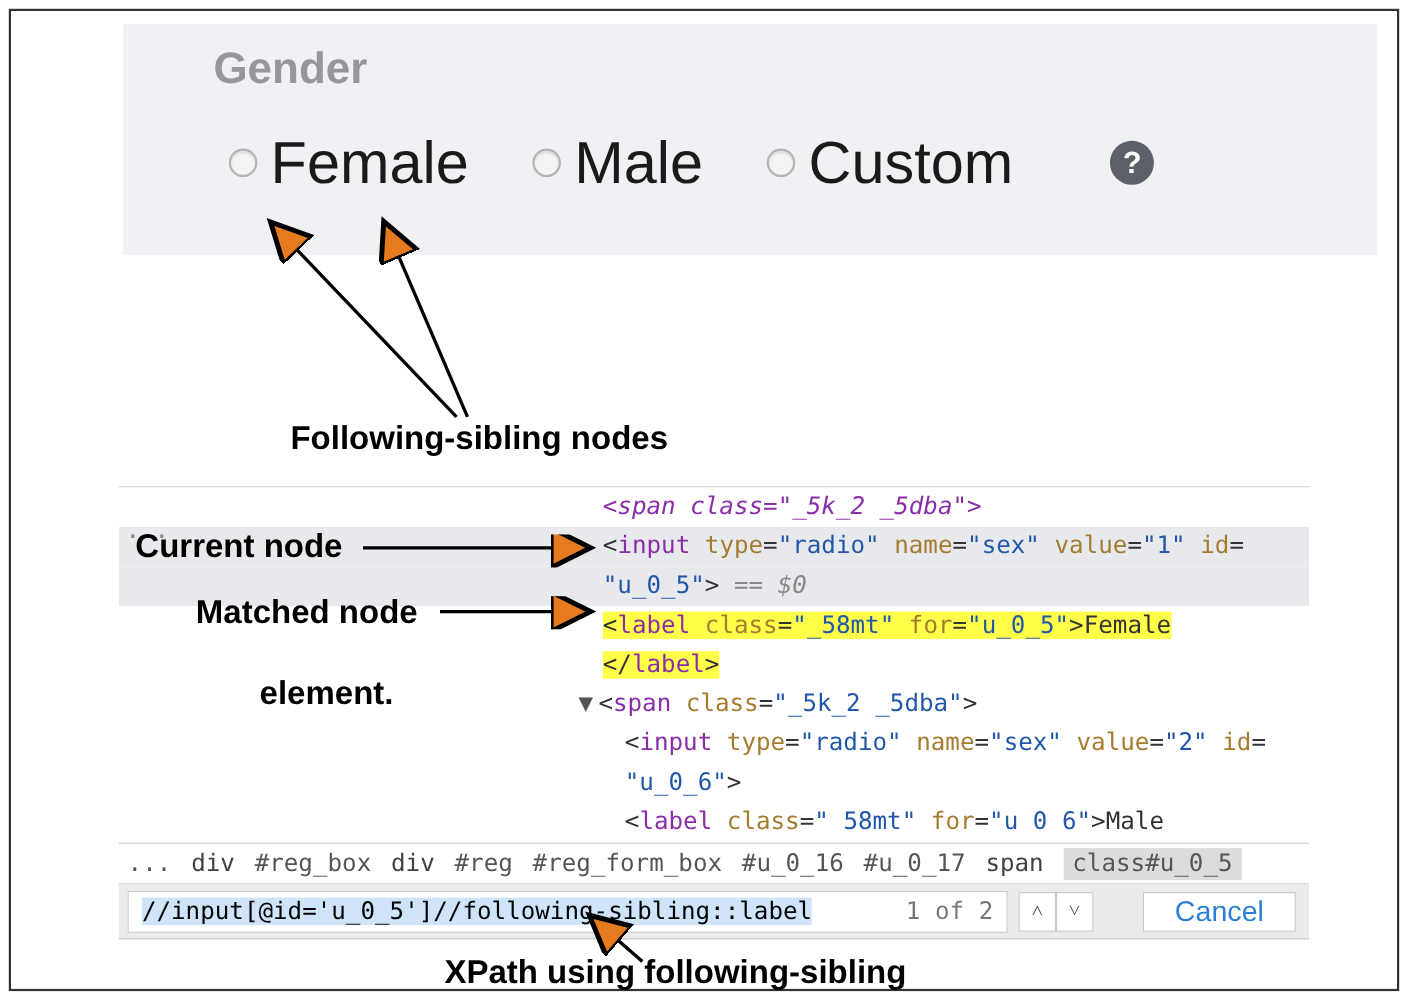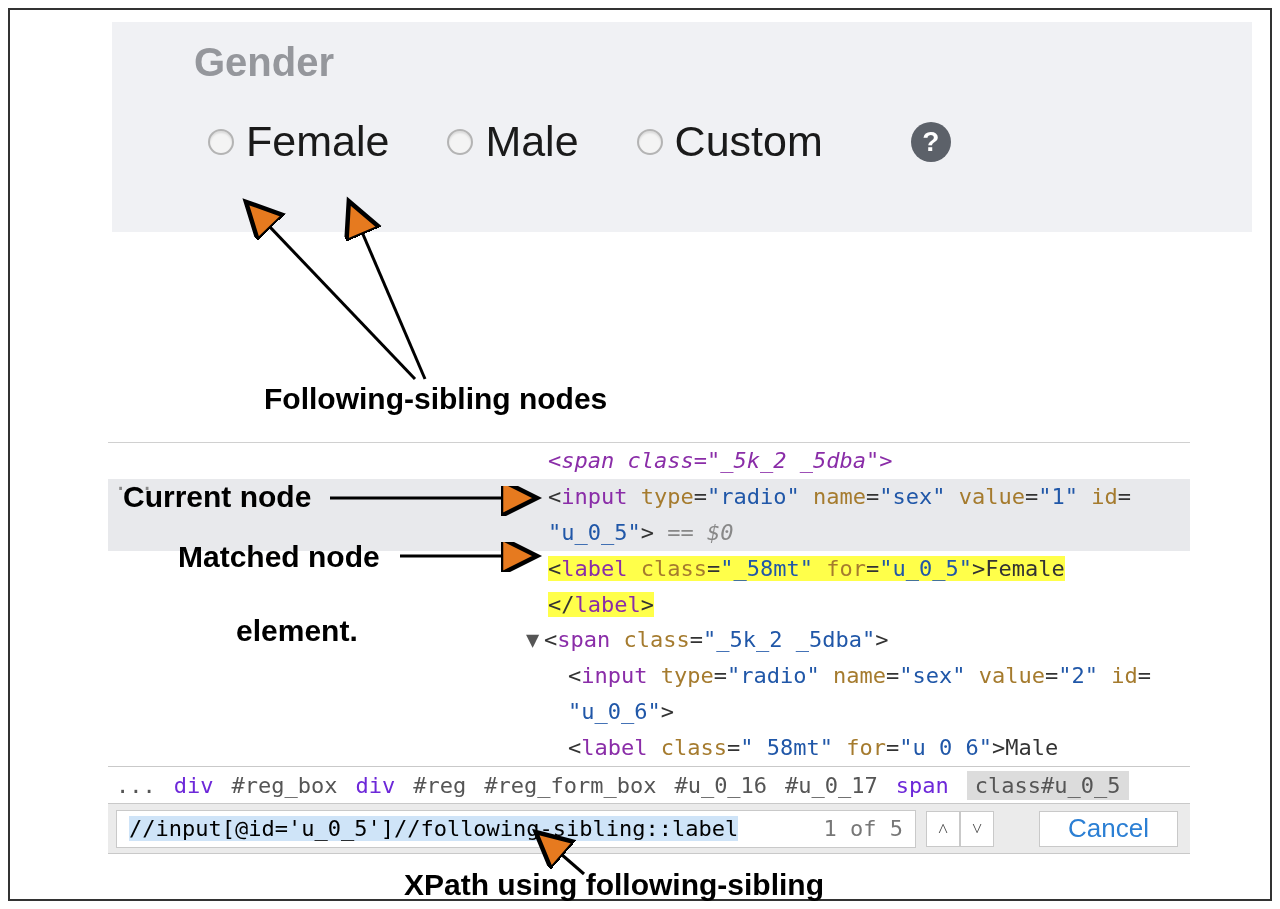--- a/index.html
+++ b/index.html
@@ -5,21 +5,21 @@
 * { box-sizing: border-box; margin: 0; padding: 0; }
 body { font-family: Arial, Helvetica, sans-serif; background: #fff; width: 1280px; height: 909px; position: relative; }
 .frame { position: absolute; left: 8px; top: 8px; width: 1264px; height: 893px; border: 2px solid #333; background: #fff; }
 
 
 .gender-panel { position: absolute; left: 102px; top: 12px; width: 1140px; height: 210px; background: #f0f1f4; padding-top: 18px; }
 .gender-title { font-size: 40px; font-weight: bold; color: #95979c; margin-left: 82px; }
 .radio-row { display: flex; align-items: center; margin-top: 32px; margin-left: 96px; gap: 0; }
 .radio-group { display: flex; align-items: center; margin-right: 58px; }
 .radio-circle { width: 26px; height: 26px; border-radius: 50%; background: #f4f4f4; border: 2px solid #b4b4b4; box-shadow: inset 0 2px 2px rgba(0,0,0,0.1); margin-right: 12px; }
-.radio-label { font-size: 43px; color: #1a1a1a; }
+.radio-label { font-size: 54px; color: #1a1a1a; }
 .help-circle { width: 40px; height: 40px; border-radius: 50%; background: #5c6169; color: #fff; font-size: 28px; font-weight: bold; display: flex; align-items: center; justify-content: center; margin-left: 30px; }
 
 
 .annotation { position: absolute; font-size: 30px; font-weight: bold; color: #000; }
 .callout-arrow { position: absolute; }
 .arrowhead { fill: #e67a1f; stroke: #000; stroke-width: 1.5; }
 
 
 .devtools { position: absolute; left: 98px; top: 432px; width: 1082px; height: 415px; background: #fff; font-family: Menlo, Consolas, monospace; font-size: 22px; }
 .code-area { border-top: 1px solid #d0d0d0; }
@@ -30,21 +30,21 @@
 .tag-name { color: #8a2da8; }
 .attr-name { color: #a57b2e; }
 .attr-val { color: #2057a8; }
 .disclosure { color: #555; display: inline-block; width: 18px; }
 .selected-marker { color: #888; font-style: italic; }
 .ellipsis-left { position: absolute; left: 6px; top: 28px; color: #888; }
 
 
 .breadcrumb { display: flex; align-items: center; background: #fff; border-top: 1px solid #c9c9c9; border-bottom: 1px solid #c9c9c9; height: 38px; font-size: 22px; padding: 0 8px; gap: 18px; }
 .crumb { color: #555; white-space: nowrap; }
-.crumb.tag-c { color: #6d28d9; text-align: right; }
+.crumb.tag-c { color: #404040; text-align: right; }
 .crumb.selected { background: #dcdcdc; padding: 2px 8px; }
 
 
 .searchbar { display: flex; align-items: center; background: #ebebeb; height: 50px; border-bottom: 1px solid #c9c9c9; }
 .search-input { flex: 0 0 800px; background: #fff; border: 1px solid #c9c9c9; height: 38px; margin-left: 8px; display: flex; align-items: center; padding: 0 12px; font-family: Menlo, Consolas, monospace; font-size: 22px; }
 .search-text { background: #cfe4f8; display: inline-block; }
 .search-count { margin-left: auto; color: #777; }
 .search-nav { display: flex; margin-left: 10px; }
 .nav-btn { width: 34px; height: 36px; background: #fff; border: 1px solid #c9c9c9; display: flex; align-items: center; justify-content: center; font-size: 18px; color: #444; }
 .cancel-btn { margin-left: auto; margin-right: 12px; background: #fff; border: 1px solid #c9c9c9; height: 36px; padding: 0 28px; color: #2b7fd4; font-size: 26px; }
@@ -115,21 +115,21 @@
       <span class="crumb">#reg_form_box</span>
       <span class="crumb">#u_0_16</span>
       <span class="crumb">#u_0_17</span>
       <span class="crumb tag-c">span</span>
       <span class="crumb selected">class#u_0_5</span>
     </div>
 
     <div class="searchbar">
       <div class="search-input">
         <span class="search-text">//input[@id='u_0_5']//following-sibling::label</span>
-        <span class="search-count">1 of 5</span>
+        <span class="search-count">1 of 2</span>
       </div>
       <div class="search-nav">
         <div class="nav-btn">
             <span>˄</span>
           </div>
         <div class="nav-btn">
             <span>˅</span>
           </div>
       </div>
       <button class="cancel-btn">Cancel</button>

